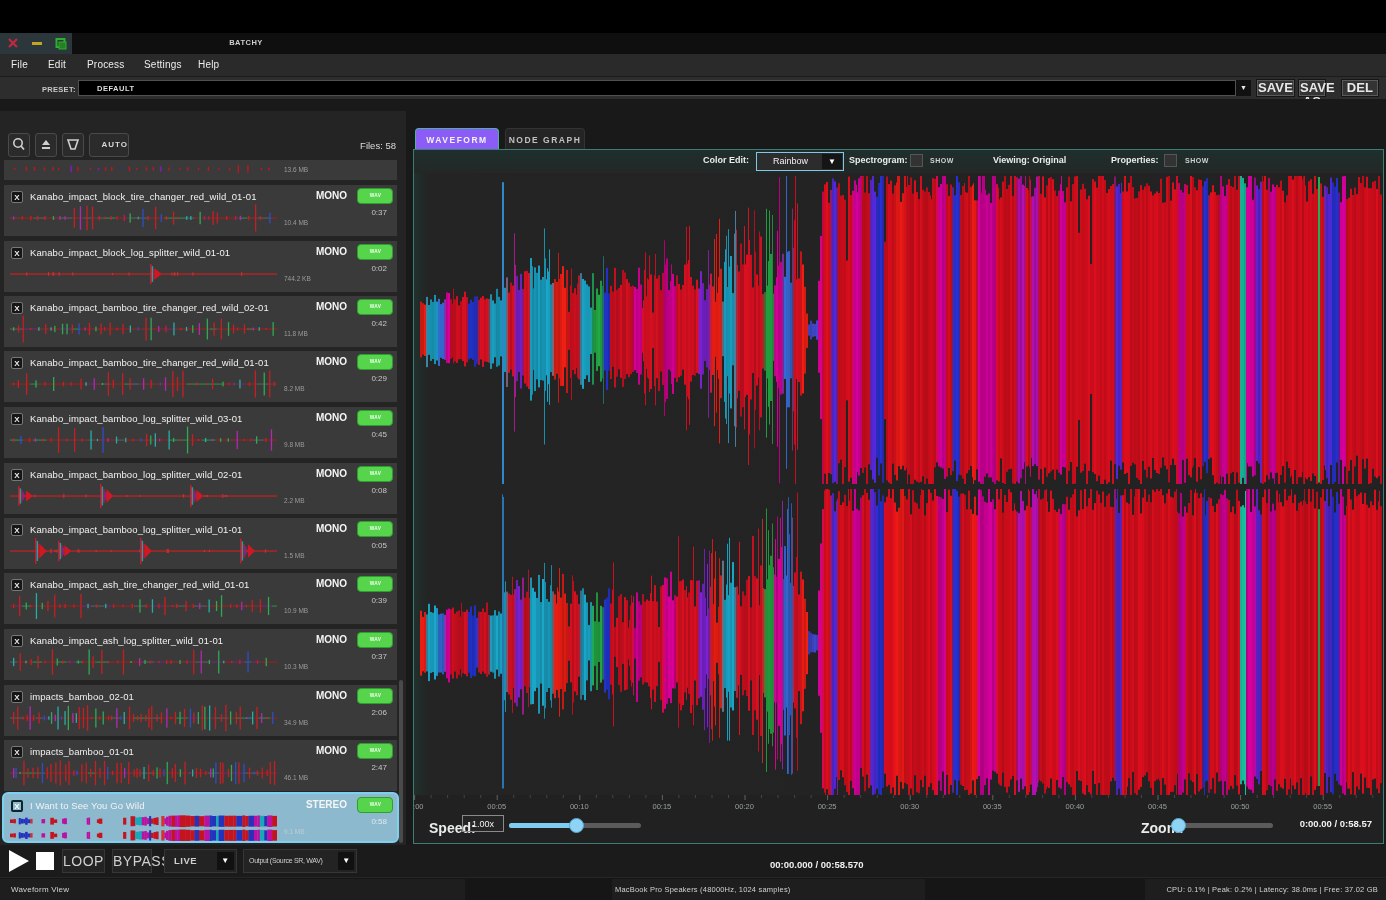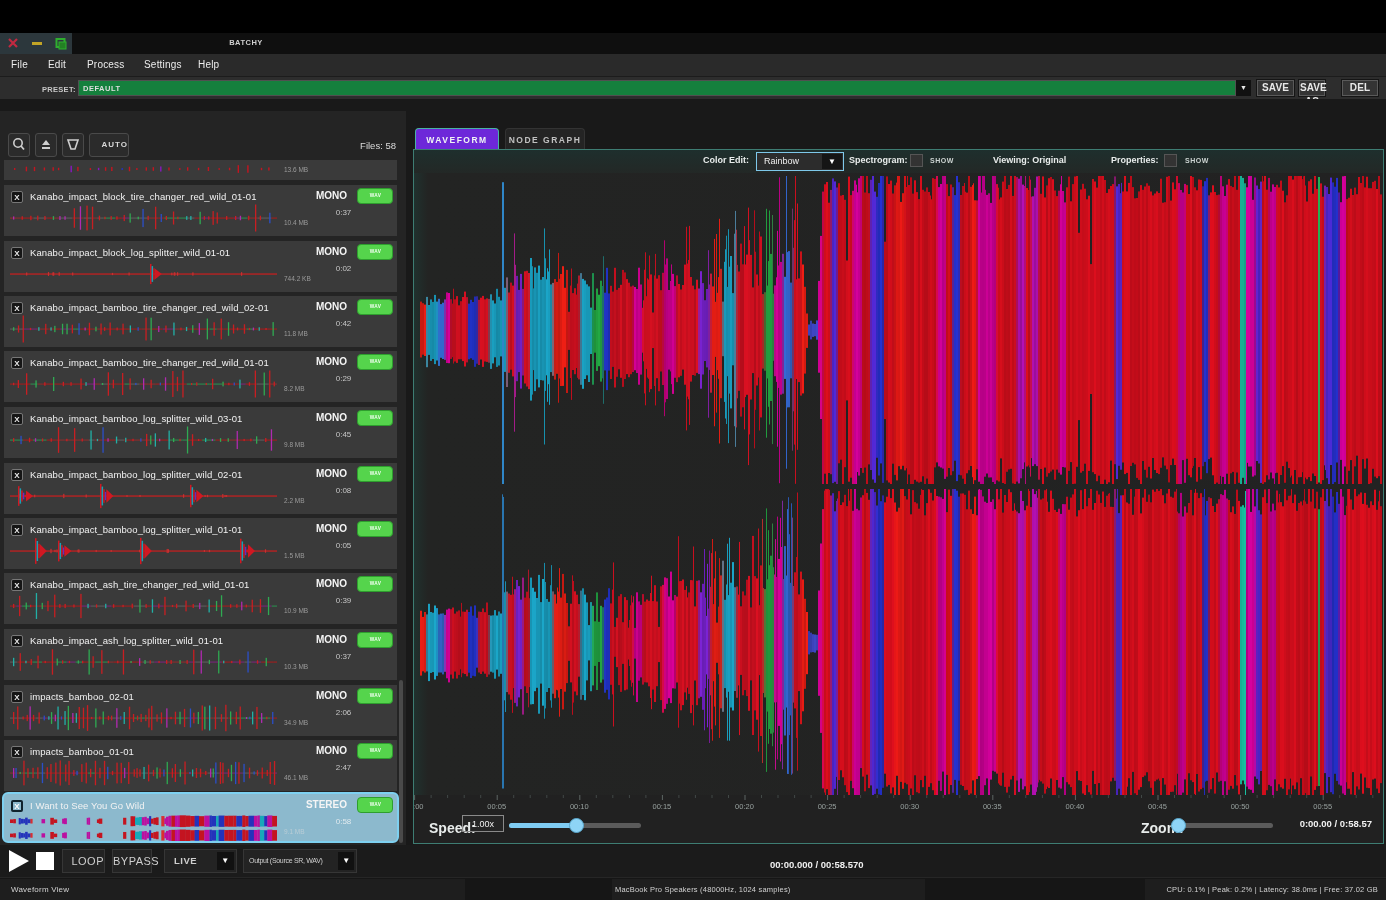--- a/index.html
+++ b/index.html
@@ -6,64 +6,64 @@
 
 #titlebar{position:absolute;left:0;top:33px;width:1386px;height:21px;background:#0f0f0f}
 #winctl{position:absolute;left:0;top:0;width:72px;height:21px;background:#2c373c}
 #apptitle{position:absolute;left:224px;top:5px;width:44px;text-align:center;font-size:7.5px;color:#cfcfcf;letter-spacing:0.5px;font-weight:bold}
 
 #menubar{position:absolute;left:0;top:54px;width:1386px;height:23px;background:#2a2a2a;border-bottom:1px solid #1c1c1c}
 .mi{position:absolute;top:5px;font-size:10px;font-weight:normal;color:#ececec;letter-spacing:0.2px}
 
 #presetbar{position:absolute;left:0;top:77px;width:1386px;height:22px;background:#2d2d2d}
 #preslab{position:absolute;left:42px;top:8px;font-size:7.5px;color:#c8c8c8;letter-spacing:0.3px;font-weight:bold}
-#presin{position:absolute;left:78px;top:3px;width:1158px;height:16px;background:#15803d;border:1px solid #505050;color:#dedede;font-size:7.5px;letter-spacing:0.5px;font-weight:bold;line-height:15px;padding-left:4px}
+#presin{position:absolute;left:78px;top:3px;width:1158px;height:16px;background:#000000;border:1px solid #505050;color:#dedede;font-size:7.5px;letter-spacing:0.5px;font-weight:bold;line-height:15px;padding-left:18px}
 #presarrow{position:absolute;left:1236px;top:3px;width:15px;height:16px;background:#111;color:#e8e8e8;font-size:7px;text-align:center;line-height:16px}
-.pbtn{position:absolute;top:3px;height:16px;background:#343434;border:1px solid #5a5a5a;box-shadow:0 0 0 1px #151515;color:#e8e8e8;font-size:10px;font-weight:bold;text-align:center;line-height:14px;letter-spacing:0.1px}
+.pbtn{position:absolute;top:3px;height:16px;background:#343434;border:1px solid #5a5a5a;box-shadow:0 0 0 1px #151515;color:#e8e8e8;font-size:13px;font-weight:bold;text-align:center;line-height:14px;letter-spacing:0.1px}
 
 #mainbg{position:absolute;left:0;top:99px;width:1386px;height:746px;background:#191919}
 
 #lpanel{position:absolute;left:0;top:111px;width:406px;height:734px;background:#242424;overflow:hidden}
 .tbtn{position:absolute;top:22px;width:22px;height:24px;background:#2b2b2b;border:1px solid #4a4a4a;border-radius:3px}
 #autobtn{position:absolute;left:89px;top:22px;width:40px;height:24px;background:#2b2b2b;border:1px solid #4a4a4a;border-radius:3px;color:#d8d8d8;font-size:8px;font-weight:bold;text-align:right;line-height:22px;letter-spacing:1px}
 #filecount{position:absolute;left:300px;top:29px;width:96px;text-align:right;font-size:9.5px;color:#dadada}
 .row{position:absolute;left:4px;width:393px;height:51px;background:#3a3a3a;overflow:hidden}
 .cb{position:absolute;left:7px;top:6px;width:12px;height:12px;background:#161616;border:1px solid #777;border-radius:2px;color:#e8e8e8;font-size:8px;font-weight:bold;text-align:center;line-height:11px}
 .cbs{background:transparent;border:2px solid #10242e;color:#fff;line-height:9px}
 .fname{position:absolute;left:26px;top:6px;font-size:9.5px;color:#f2f2f2;letter-spacing:0.1px}
 .chan{position:absolute;left:243px;top:5px;width:100px;text-align:right;font-size:10px;font-weight:bold;color:#f5f5f5}
 .badge{position:absolute;left:353px;top:3px;width:36px;height:16px;background:#55d44c;border:1px solid #2e9e2e;border-radius:4px;color:#f2fff2;font-size:7px;font-weight:bold;text-align:center;line-height:14px;letter-spacing:0.5px}
-.dur{position:absolute;left:296px;top:23px;width:87px;text-align:center;font-size:8px;color:#c6c6c6}
+.dur{position:absolute;left:296px;top:23px;width:87px;text-align:right;font-size:8px;color:#c6c6c6}
 .durs{color:#dfe9ee}
 .fsize{position:absolute;left:280px;top:34px;font-size:6.5px;color:#9b9b9b}
 .fss{color:#b9cdd6}
 .sel{background:#8cb9cd;border:2px solid #7ed0f0;border-radius:6px;left:2px;width:397px}
 #sbar{position:absolute;left:399px;top:569px;width:4px;height:163px;background:#4a4a4a;border-radius:2px}
 
 .tab{position:absolute;top:128px;height:22px;font-size:8.5px;letter-spacing:1.5px;font-weight:bold;text-align:center}
-#tab1{left:415px;width:84px;background:#6d28d9;border:1px solid #49b3a4;border-bottom:none;border-radius:4px 4px 0 0;color:#f0f5f4;line-height:22px}
+#tab1{left:415px;width:84px;background:#8b5cf6;border:1px solid #49b3a4;border-bottom:none;border-radius:4px 4px 0 0;color:#f0f5f4;line-height:22px}
 #tab2{left:505px;width:80px;background:#242424;border:1px solid #333;border-bottom:none;border-radius:4px 4px 0 0;color:#c0c0c0;line-height:22px}
 #rpanel{position:absolute;left:413px;top:149px;width:971px;height:695px;background:#212121;border:1px solid #3e7d73;overflow:hidden}
 #ctlbar{position:absolute;left:0;top:0;width:969px;height:23px;background:linear-gradient(180deg,#1e2f2d,#232826)}
 #wavebg{position:absolute;left:0;top:23px;width:969px;height:622px;background:linear-gradient(90deg,#20312e 0px,#232423 14px,#222222 100%)}
 .clab{position:absolute;top:5px;font-size:9px;color:#e8eceb;font-weight:bold}
 .cbox{position:absolute;top:4px;width:13px;height:13px;background:#333;border:1px solid #555}
 .show{position:absolute;top:7px;font-size:7px;color:#cdd4d2;font-weight:bold;letter-spacing:0.5px}
-#cmdd{position:absolute;left:342px;top:2px;width:88px;height:19px;background:#2c2c2c;border:1.5px solid #7ec8ea;color:#f0f0f0;font-size:9px;line-height:17px;padding-left:7px}
+#cmdd{position:absolute;left:342px;top:2px;width:88px;height:19px;background:#2c2c2c;border:1.5px solid #7ec8ea;color:#f0f0f0;font-size:9px;line-height:17px;padding-left:16px}
 #cmarr{position:absolute;right:1px;top:1px;width:20px;height:15px;background:#151515;color:#fff;font-size:8px;text-align:center;line-height:15px}
 #speedrow{position:absolute;left:0;top:662px;width:969px;height:33px}
 .slab{position:absolute;top:8px;font-size:14px;color:#e8eceb;font-weight:bold}
 #spdval{position:absolute;left:48px;top:3px;width:42px;height:17px;border:1px solid #8a8a8a;color:#f0f0f0;font-size:9px;text-align:center;line-height:16px;background:rgba(255,255,255,0.02)}
 .track{position:absolute;top:11px;height:5px;background:#5b5b5b;border-radius:3px}
 .fill{position:absolute;top:11px;height:5px;background:#7fccf3;border-radius:3px}
 .knob{position:absolute;top:6px;width:15px;height:15px;border-radius:50%;background:#8ed4f6;border:1px solid #5aa9cf}
 #timed{position:absolute;left:850px;top:6px;width:108px;font-size:9.5px;color:#f2f2f2;font-weight:bold;text-align:right}
 
 #transport{position:absolute;left:0;top:845px;width:1386px;height:32px;background:#1b1b1b}
-.tpb{position:absolute;top:4px;height:24px;background:#232323;border:1px solid #363636;color:#cfcfcf;font-size:11px;letter-spacing:0.5px;text-align:right}
+.tpb{position:absolute;top:4px;height:24px;background:#232323;border:1px solid #363636;color:#cfcfcf;font-size:14px;letter-spacing:0.5px;text-align:left}
 #maintime{position:absolute;left:770px;top:14px;width:200px;font-size:9.5px;color:#f0f0f0;text-align:left;font-weight:bold}
 
 #statusbar{position:absolute;left:0;top:877px;width:1386px;height:23px;background:#161616;border-top:1px solid #262626}
 .stsec{position:absolute;top:1px;height:22px;background:#1e1e1e}
 .sttxt{position:absolute;top:7px;font-size:8px;color:#d2d2d2;letter-spacing:0.2px}
 </style></head><body>
 <div id="app">
 <div id="titlebar">
   <div id="winctl">
     <svg width="72" height="21" style="position:absolute;left:0;top:0">

